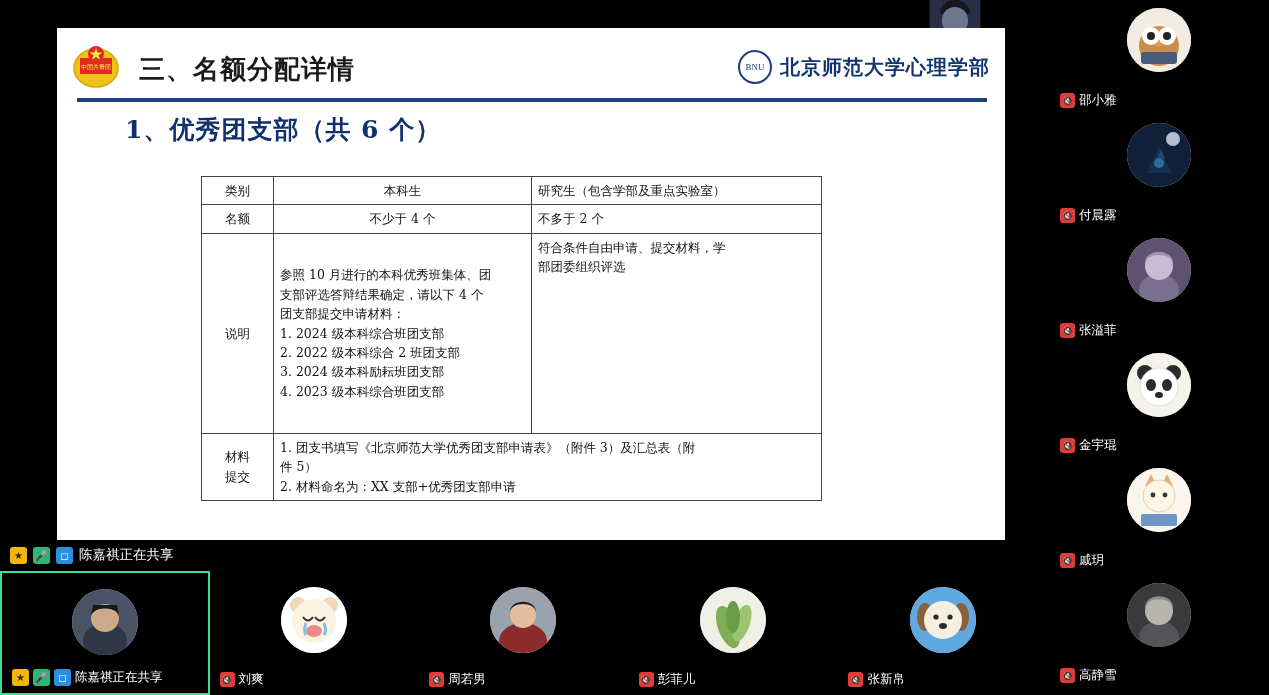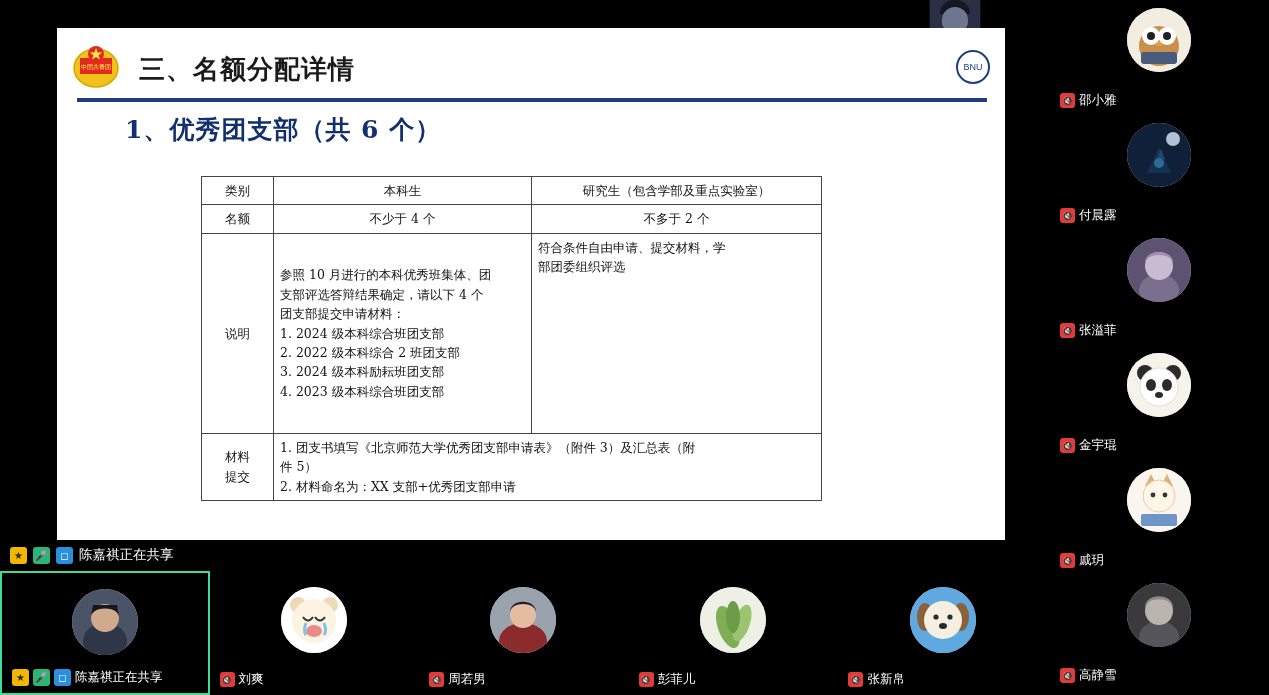--- a/index.html
+++ b/index.html
@@ -43,21 +43,21 @@
     letter-spacing: 1px;
   }
   .slide-logo {
     position: absolute; right: 15px; top: 22px;
     display: flex; align-items: center; gap: 8px;
   }
   .slide-logo .seal {
     width: 34px; height: 34px; border-radius: 50%;
     border: 2px solid #1f3f7a;
     display: flex; align-items: center; justify-content: center;
-    color: #1f3f7a; font-size: 9px; font-family: Liberation Sans, sans-serif;
+    color: #1f3f7a; font-size: 9px; font-family: Liberation Serif, serif;
   }
   .slide-logo .logotext {
     font-family: "DejaVu Serif", serif;
     font-size: 20px; font-weight: bold; color: #13356e;
     letter-spacing: 1px;
   }
   .hrule {
     position: absolute; left: 20px; top: 70px; width: 910px; height: 4px;
     background: #1f3f7a;
   }
@@ -85,21 +85,21 @@
     table-layout: fixed;
   }
   table.quota td {
     border: 1px solid #444;
     padding: 4px 6px;
     vertical-align: middle;
     line-height: 1.55;
   }
   .c-cat { width: 72px; text-align: center; }
   .c-ug  { width: 258px; text-align: center; }
-  .c-pg  { width: 290px; text-align: center; }
+  .c-pg  { width: 290px; text-align: left; }
   .left { text-align: left; }
   .nowrap-lines div { white-space: nowrap; }
   .desc-cell { height: 200px; vertical-align: middle; text-align: center; }
   .material-cell { text-align: center; line-height: 1.3; }
   .material-body { font-size: 12.5px; line-height: 1.45; }
 
   
   .float-thumb {
     position: absolute; right: 24px; top: -6px;
     width: 52px; height: 44px; border-radius: 7px;
@@ -211,20 +211,21 @@
           <rect x="8" y="16" width="32" height="16" fill="#e02b20"></rect>
           <text x="24" y="27" font-size="6" fill="#ffe84a" text-anchor="middle" font-family="DejaVu Sans">中国共青团</text>
           <circle cx="24" cy="12" r="8" fill="#e02b20"></circle>
           <polygon points="24,6 25.6,10.4 30.2,10.4 26.5,13.2 27.9,17.6 24,14.9 20.1,17.6 21.5,13.2 17.8,10.4 22.4,10.4" fill="#ffe84a"></polygon>
         </svg>
 
         <div class="slide-title">三、名额分配详情</div>
 
         <div class="slide-logo">
           <div class="seal">BNU</div>
+          <div class="logotext">北京师范大学心理学部</div>
         </div>
 
         <div class="hrule"></div>
 
         <div class="section-h">1、优秀团支部（共 6 个）</div>
 
         <div class="tbl-wrap">
           <table class="quota">
             <tbody>
                 <tr>

